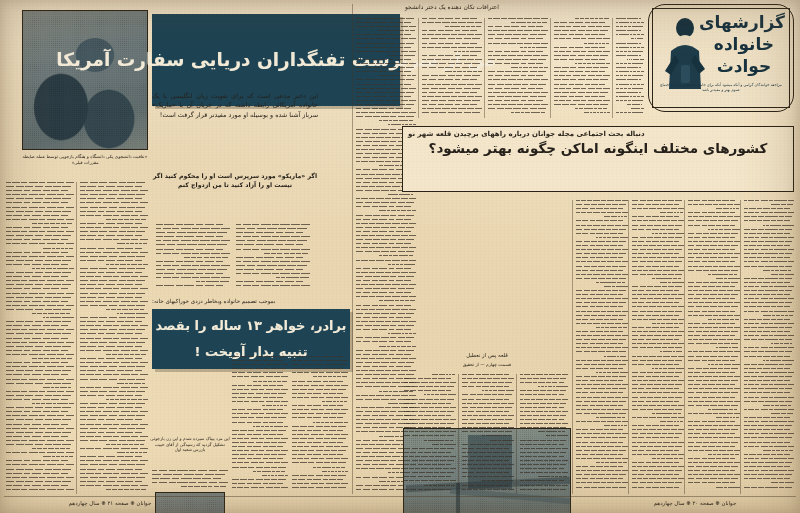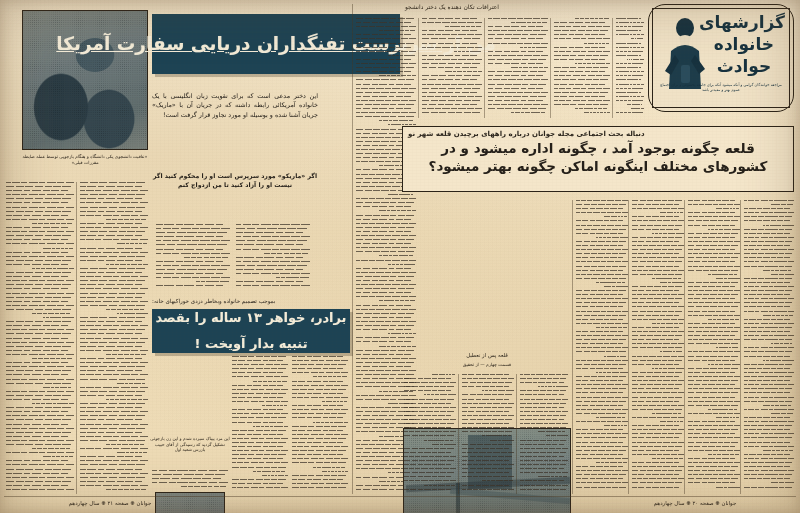--- a/index.html
+++ b/index.html
@@ -276,26 +276,26 @@
       <div class="ln "></div>
       <div class="ln b"></div>
       <div class="ln c"></div>
       <div class="ln "></div>
       <div class="ln b short"></div>
     </div>
   <div class="vrule" style="left:76px;top:182px;height:312px;"></div>
 
   <div class="blk kicker" style="left:405px;top:3px;width:232px;height:10px;font-size:6px;">اعترافات تکان دهنده یک دختر دانشجو</div>
 
-  <div class="blk hl-dark" style="left:152px;top:14px;width:248px;height:60px;padding:4px 6px;flex-direction:column;text-decoration:underline;">
+  <div class="blk hl-dark" style="left:152px;top:14px;width:248px;height:92px;padding:4px 6px;flex-direction:column;">
     <div style="font-size:18.5px;white-space:nowrap;">من از سرپرست تفنگداران دریایی سفارت آمریکا</div>
   </div>
 
   <div class="blk" style="left:152px;top:92px;width:166px;height:74px;">
-    <div class="hl-plain" style="font-size:6.4px;font-weight:normal;line-height:1.45;text-align:justify;">این دختر مدعی است که برای تقویت زبان انگلیسی با یک خانواده آمریکائی رابطه داشته که در جریان آن با «ماریک» جریان آشنا شده و بوسیله او مورد تجاوز قرار گرفت است!</div>
+    <div class="hl-plain" style="font-size:6.4px;font-weight:normal;line-height:1.45;text-align:justify;">این دختر مدعی است که برای تقویت زبان انگلیسی با یک خانواده آمریکائی رابطه داشته که در جریان آن با «ماریک» سرباز آشنا شده و بوسیله او مورد مفیدتر قرار گرفت است!</div>
   </div>
 
   <div class="blk" style="left:152px;top:172px;width:166px;height:46px;">
     <div class="hl-plain" style="font-size:6.2px;line-height:1.4;">اگر «ماریکو» مورد سرپرس است او را محکوم کنید اگر نیست او را آزاد کنید تا من ازدواج کنم</div>
   </div>
 
   <div class="blk txt coltext" style="left:156px;top:224px;width:74px;height:66px;">
       <div class="ln c"></div>
       <div class="ln "></div>
       <div class="ln b"></div>
@@ -327,21 +327,21 @@
       <div class="ln b"></div>
       <div class="ln c"></div>
       <div class="ln "></div>
       <div class="ln b short2"></div>
       <div class="ln c"></div>
       <div class="ln "></div>
     </div>
 
   <div class="blk kicker" style="left:152px;top:298px;width:198px;height:10px;font-size:5.6px;">بموجب تصمیم خانواده وبخاطر دزدی خوراکیهای خانه:</div>
 
-  <div class="blk hl-dark" style="left:152px;top:309px;width:198px;height:44px;padding:8px 4px;flex-direction:column;">
+  <div class="blk hl-dark" style="left:152px;top:309px;width:198px;height:60px;padding:8px 4px;flex-direction:column;">
     <div style="font-size:13px;white-space:nowrap;">برادر، خواهر ۱۳ ساله را بقصد</div>
     <div style="font-size:13px;margin-top:12px;text-align:right;">تنبیه بدار آویخت !</div>
   </div>
 
   <div class="blk photo photo-frame" style="left:155px;top:352px;width:70px;height:82px;
               background:
                 radial-gradient(ellipse 24px 30px at 35px 40px,#6f7a78 0 58%,transparent 61%),
                 radial-gradient(ellipse 30px 34px at 35px 54px,#2f3e45 0 60%,transparent 64%),
                 linear-gradient(165deg,#95978c 0%,#7b8382 45%,#6b7472 80%,#8a8c82 100%);">
     <div class="ht"></div>
@@ -671,21 +671,20 @@
       <div class="ln "></div>
       <div class="ln b"></div>
       <div class="ln c short"></div>
       <div class="ln  short2"></div>
       <div class="ln b"></div>
     </div>
   <div class="vrule" style="left:612px;top:18px;height:100px;"></div>
 
   <div class="blk framebox" style="left:402px;top:126px;width:392px;height:66px;padding:3px 5px;background:#f4e6ca;">
     <div class="kicker" style="font-size:7px;font-weight:bold;margin-bottom:2px;">دنباله بحث اجتماعی مجله جوانان درباره راههای برچیدن قلعه شهر نو</div>
-    <div class="hl-plain" style="font-size:13.5px;margin-top:2px;">قلعه چگونه بوجود آمد ، چگونه اداره میشود و در</div>
     <div class="hl-plain" style="font-size:13.5px;margin-top:2px;">کشورهای مختلف اینگونه اماکن چگونه بهتر میشود؟</div>
   </div>
 
   <div class="blk photo photo-frame" style="left:403px;top:206px;width:168px;height:144px;
               background:
                 linear-gradient(175deg,#9aa090 0%,#89928c 28%,#7c857e 58%,#929589 100%),
                 radial-gradient(ellipse 50px 26px at 60px 34px,#4a5a58 0 60%,transparent 64%);">
     <div class="ht"></div>
       <div class="tint"></div>
 

